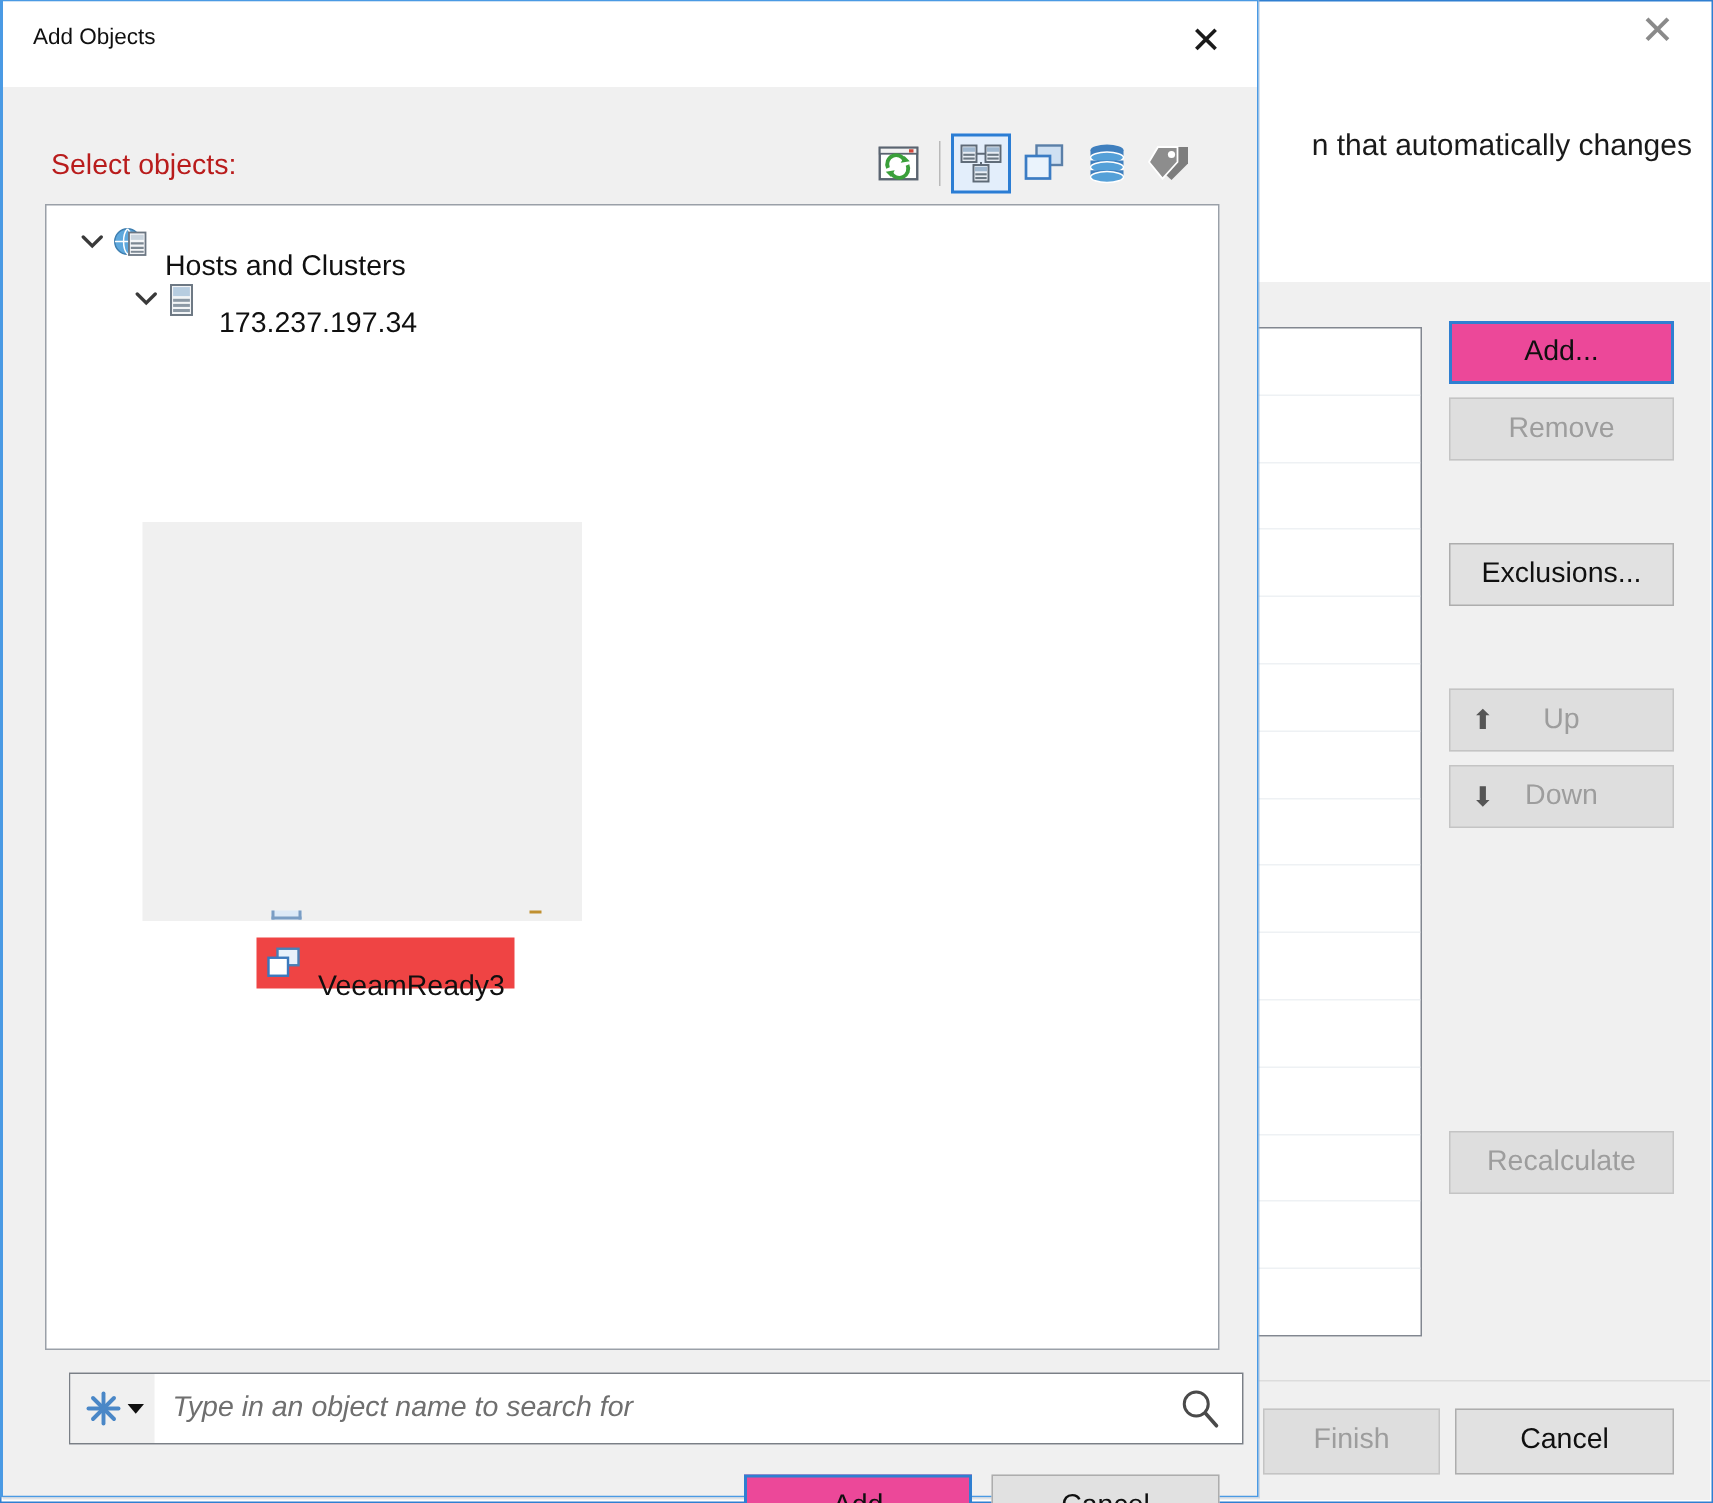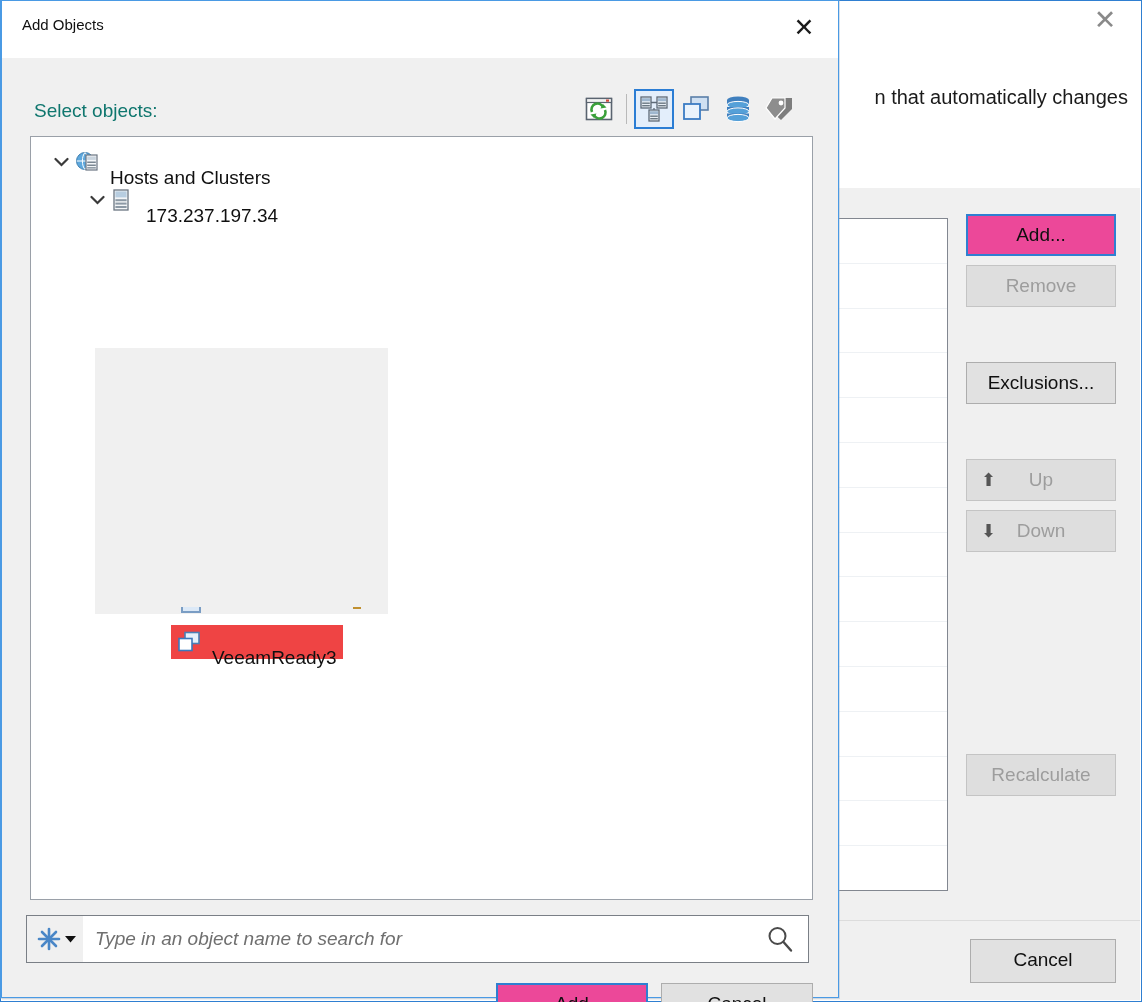--- a/index.html
+++ b/index.html
@@ -189,21 +189,21 @@
     position: absolute;
     left: 0; top: 57px;
     right: 0; bottom: 0;
     background: #f0f0f0;
   }
 
   #select-label {
     position: absolute;
     left: 32px; top: 42px;
     font-size: 19px;
-    color: #0f766e;
+    color: #b91c1c;
   }
 
   
   #toolbar {
     position: absolute;
     right: 38px; top: 31px;
     display: flex;
     align-items: center;
     gap: 2px;
   }
@@ -301,21 +301,21 @@
     align-items: center;
     background: #ef4444;
     padding-right: 6px;
     cursor: pointer;
   }
   #node-selected .ticon { margin-left: 6px; }
 
   
   #search-bar {
     position: absolute;
-    left: 24px; top: 857px;
+    left: 44px; top: 857px;
     width: 783px; height: 48px;
     background: #ffffff;
     border: 1px solid #7a7f86;
     display: flex;
     align-items: center;
   }
   #search-prefix {
     width: 56px; height: 100%;
     background: #f0f0f0;
     display: flex;
@@ -404,20 +404,21 @@
       <div class="gap-sm"></div>
       <div class="wbtn disabled">
         <span class="arrowglyph">⬇</span>
         <span>Down</span>
       </div>
       <div class="gap-lg"></div>
       <div class="wbtn disabled">Recalculate</div>
     </div>
 
     <div id="bg-footer">
+      <div id="btn-finish" class="wbtn disabled">Finish</div>
       <div id="btn-cancel-bg" class="wbtn">Cancel</div>
     </div>
 
   </div>
 </div>
 
 <div id="modal">
 
   <div id="modal-titlebar">
     <div id="modal-title">Add Objects</div>

